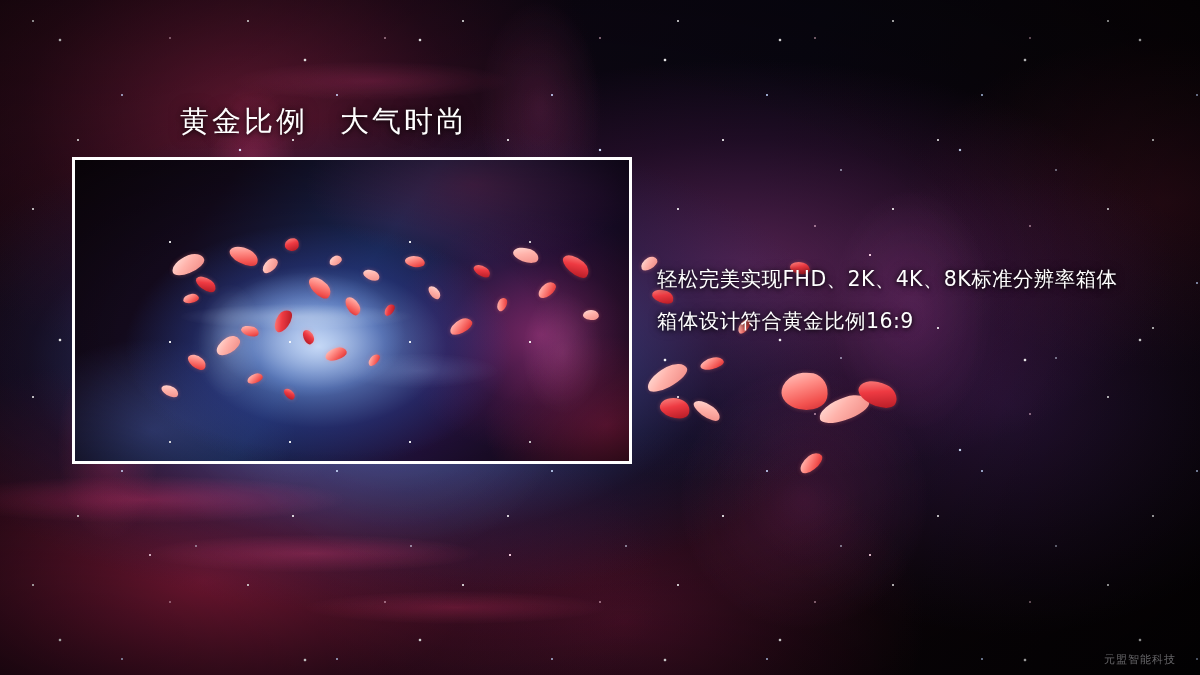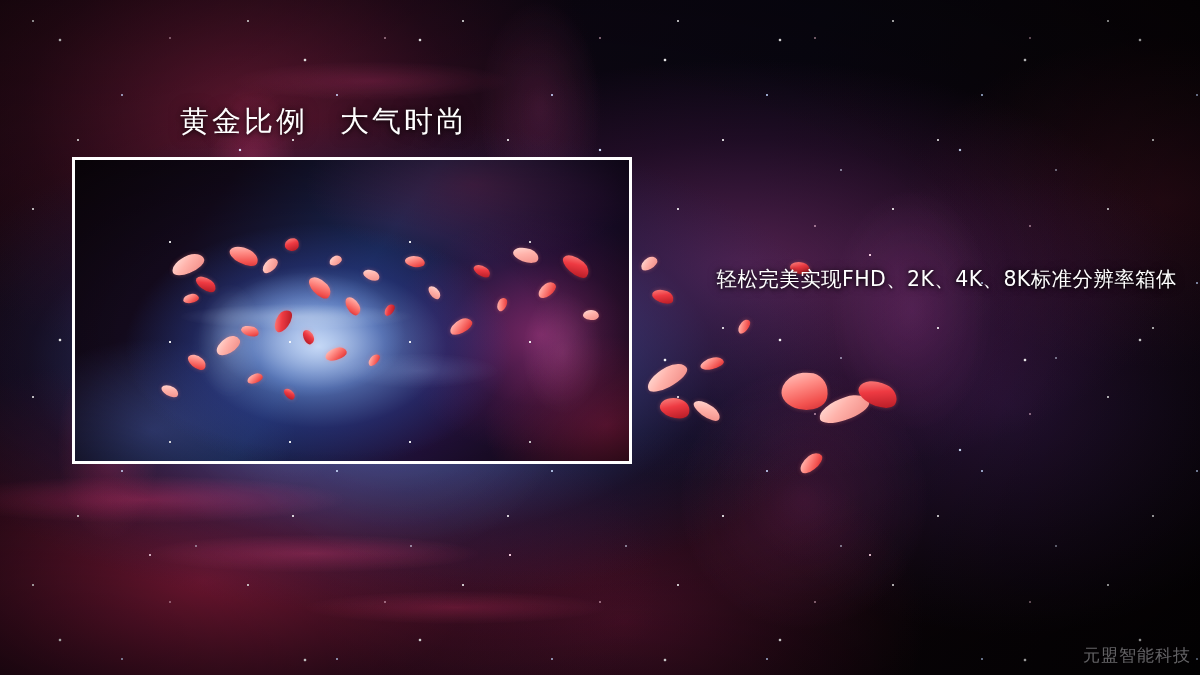--- a/index.html
+++ b/index.html
@@ -139,30 +139,30 @@
   .petal.deep{background:linear-gradient(150deg,#ff9a92 0%, #ee3a42 45%, #a8141f 100%);}
 
   
   #title{
     position:absolute;left:180px;top:102px;
     font-size:29px;letter-spacing:3px;color:#ffffff;
     text-shadow:0 1px 5px rgba(0,0,0,.75), 0 0 14px rgba(0,0,0,.5);
     white-space:pre;
   }
   #body-text{
-    position:absolute;left:657px;top:258px;width:520px;text-align:right;
+    position:absolute;left:657px;top:258px;width:520px;
   }
   .body-line{
     font-size:20.5px;line-height:42px;color:#ffffff;letter-spacing:.4px;
     text-shadow:0 1px 4px rgba(0,0,0,.85), 0 0 10px rgba(0,0,0,.6);
     white-space:nowrap;
   }
   #watermark{
-    position:absolute;right:9px;bottom:8px;
-    font-size:17px;letter-spacing:1px;
+    position:absolute;right:24px;bottom:8px;
+    font-size:11px;letter-spacing:1px;
     color:rgba(196,196,200,.5);
   }
 </style>
 </head>
 <body>
 
 <div id="slide">
 
   <div class="bg-layer" id="bg-base"></div>
   <div class="bg-layer" id="bg-filaments"></div>
@@ -223,16 +223,17 @@
         <div class="petal deep" style="left: 208px; top: 230px; width: 13px; height: 8px; transform: rotate(50deg);"></div>
         <div class="petal pale" style="left: 86px; top: 226px; width: 18px; height: 10px; transform: rotate(30deg);"></div>
         <div class="petal" style="left: 292px; top: 196px; width: 14px; height: 8px; transform: rotate(-42deg);"></div>
       </div>
   </div>
 
   <div id="title">黄金比例　大气时尚</div>
 
   <div id="body-text">
     <div class="body-line">轻松完美实现FHD、2K、4K、8K标准分辨率箱体</div>
+    <div class="body-line">箱体设计符合黄金比例16:9</div>
   </div>
 
   <div id="watermark">元盟智能科技</div>
 </div>
 
 </body></html>

